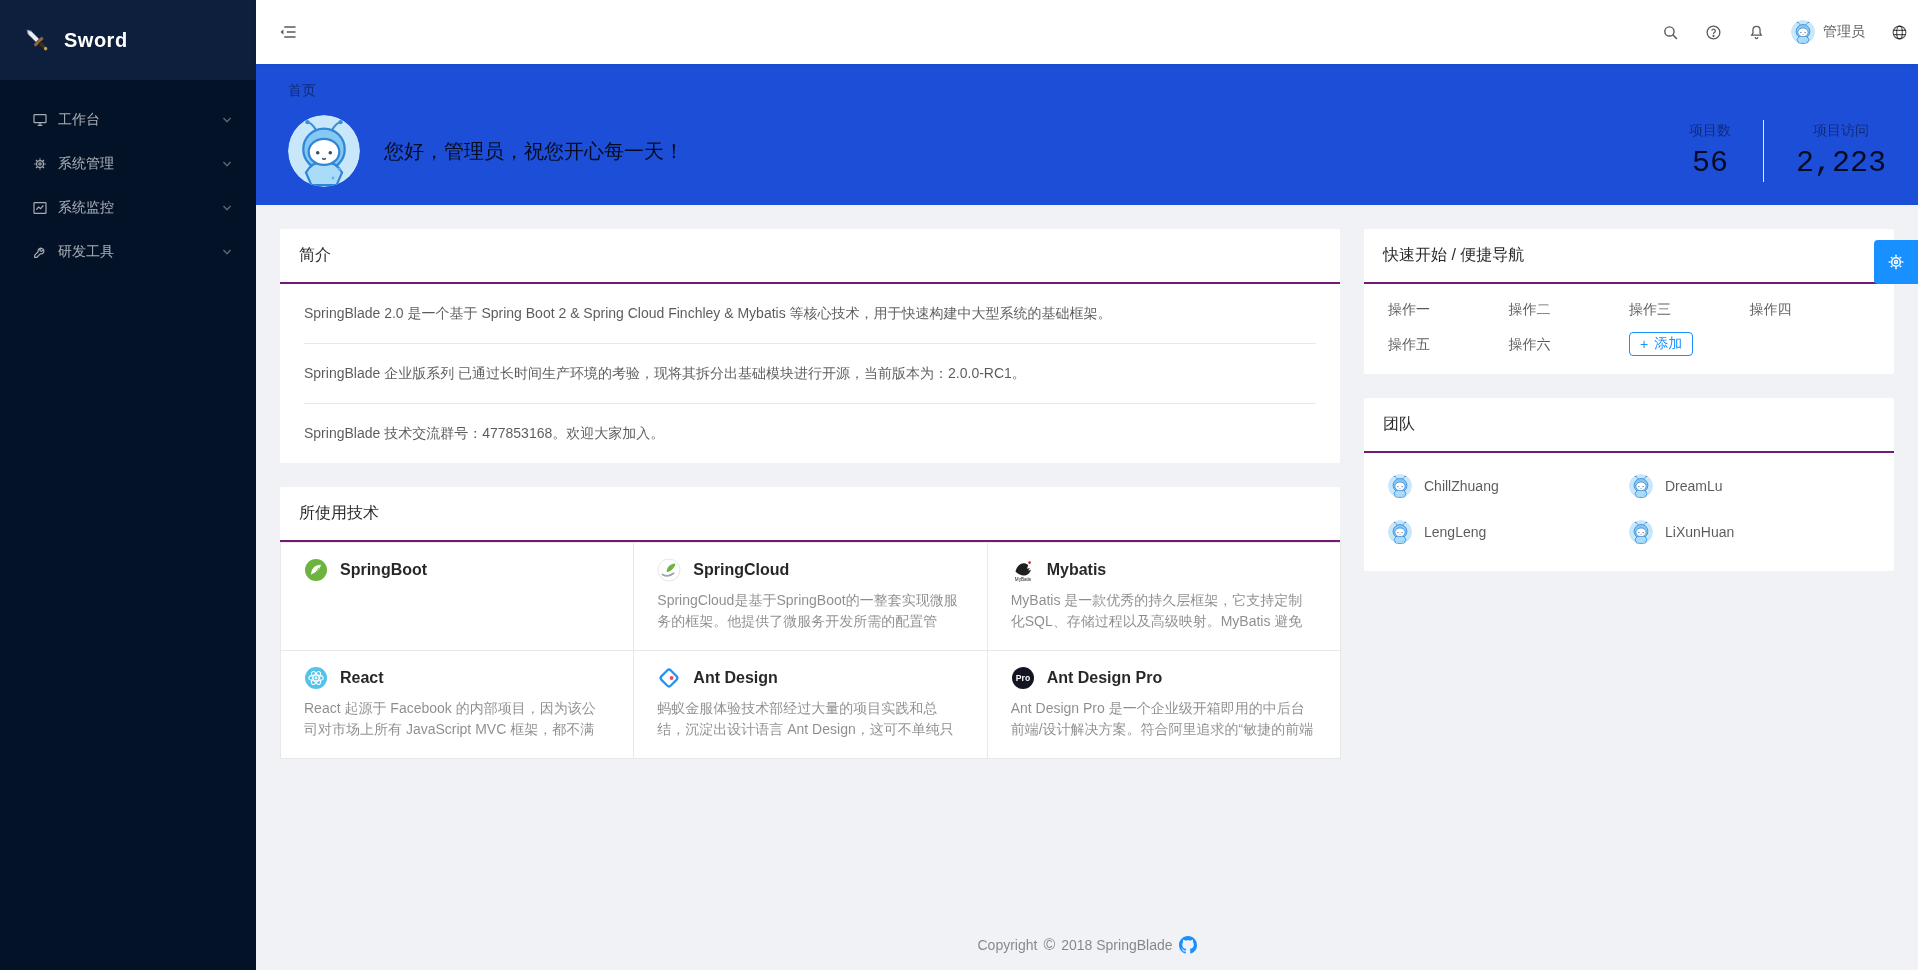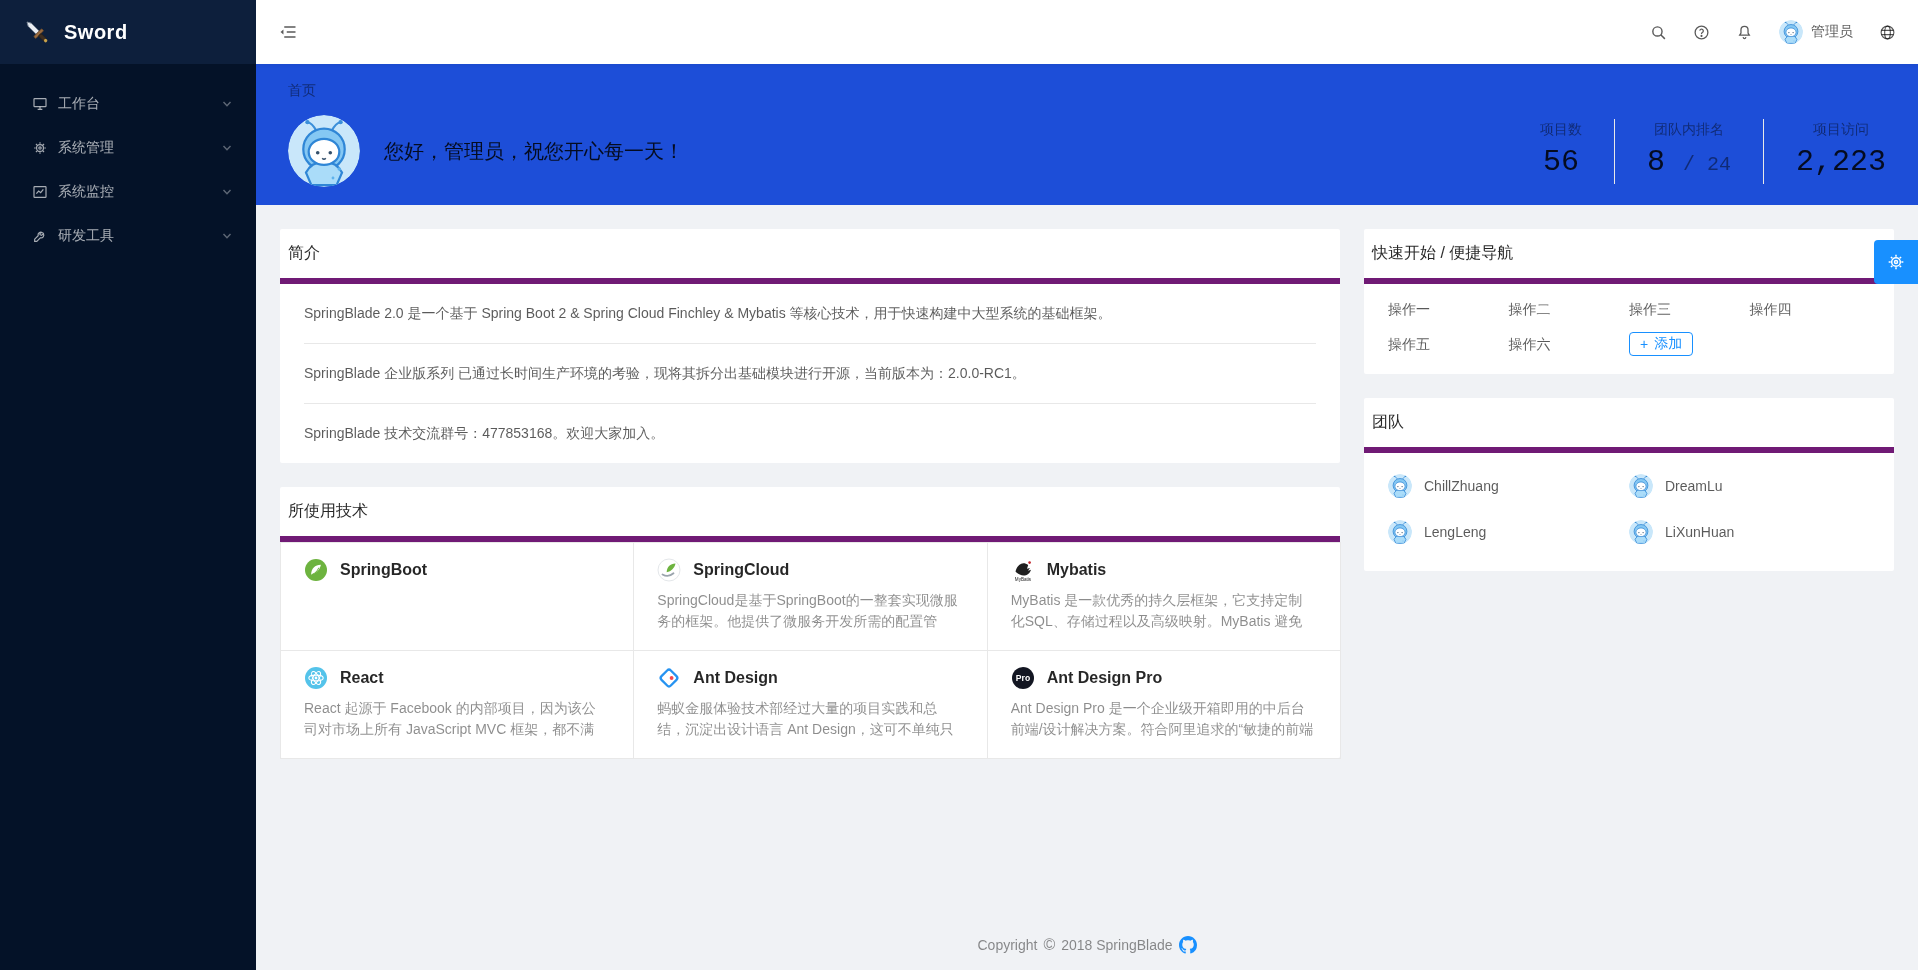--- a/index.html
+++ b/index.html
@@ -3,34 +3,34 @@
 <meta charset="utf-8">
 <style>
   * { margin:0; padding:0; box-sizing:border-box; }
   html,body { width:1918px; height:970px; overflow:hidden; }
   body { font-family:"Liberation Sans","DejaVu Sans",sans-serif; font-size:14px; background:#f0f2f5; color:rgba(0,0,0,.65); }
 
   .layout { display:flex; width:100%; height:100%; }
 
   
   .sidebar { width:256px; height:100%; background:#041228; flex:none; display:flex; flex-direction:column; }
-  .logo { height:64px; background:#0d1f3c; display:flex; align-items:center; padding-left:22px; cursor:pointer; }
+  .logo { height:80px; background:#0d1f3c; display:flex; align-items:center; padding-left:22px; cursor:pointer; }
   .logo-title { color:#fff; font-size:20px; font-weight:bold; margin-left:12px; letter-spacing:.5px; }
   .menu { padding-top:16px; }
   .menu-item { height:40px; margin:4px 8px; display:flex; align-items:center; padding:0 16px 0 24px; color:rgba(255,255,255,.65); cursor:pointer; }
   .menu-item .mi-icon { width:16px; height:16px; flex:none; }
   .menu-item .mi-label { margin-left:10px; flex:1; }
   .menu-item .mi-arrow { width:10px; height:10px; opacity:.55; }
 
   
   .main { flex:1; display:flex; flex-direction:column; min-width:0; }
 
   .topbar { height:64px; background:#fff; display:flex; align-items:center; justify-content:space-between; box-shadow:0 1px 4px rgba(0,21,41,.08); position:relative; z-index:5; }
   .fold-btn { width:64px; height:64px; display:flex; align-items:center; justify-content:center; cursor:pointer; color:rgba(0,0,0,.65); }
-  .topbar-right { display:flex; align-items:center; gap:26px; padding-right:22px; color:rgba(0,0,0,.65); }
+  .topbar-right { display:flex; align-items:center; gap:26px; padding-right:10px; color:rgba(0,0,0,.65); }
   .tb-icon { width:17px; height:17px; cursor:pointer; }
   .tb-user { display:flex; align-items:center; gap:8px; cursor:pointer; }
   .avatar-sm { width:24px; height:24px; border-radius:50%; overflow:hidden; flex:none; }
 
   
   .page-header { background:#1d4ed8; padding:16px 32px 18px; }
   .breadcrumb { font-size:14px; color:rgba(0,0,0,.45); line-height:21px; cursor:pointer; display:inline-block; }
   .ph-row { display:flex; align-items:center; margin-top:14px; }
   .avatar-lg { width:72px; height:72px; border-radius:50%; overflow:hidden; flex:none; }
   .ph-text { margin-left:24px; flex:1; }
@@ -43,21 +43,21 @@
   .stat-label { color:rgba(0,0,0,.45); font-size:14px; line-height:22px; }
   .stat-value { color:rgba(0,0,0,.85); font-size:30px; line-height:38px; margin-top:2px; white-space:nowrap; }
   .stat-suffix { font-size:20px; color:rgba(0,0,0,.45); }
 
   
   .content { padding:24px; display:flex; gap:24px; align-items:flex-start; }
   .col-left { width:1060px; flex:none; }
   .col-right { flex:1; min-width:0; }
   .card { background:#fff; border-radius:2px; margin-bottom:24px; }
   .card:last-child { margin-bottom:0; }
-  .card-head { height:55px; padding:0 8px; display:flex; align-items:center; border-bottom:6px solid #701a75; font-size:16px; font-weight:500; color:rgba(0,0,0,.85); }
+  .card-head { height:55px; padding:0 19px; display:flex; align-items:center; border-bottom:2px solid #701a75; font-size:16px; font-weight:500; color:rgba(0,0,0,.85); }
   .intro-body { padding:0 24px; }
   .intro-item { padding:19px 0; line-height:21px; color:rgba(0,0,0,.65); border-bottom:1px solid #e8e8e8; }
   .intro-item:last-child { border-bottom:none; }
 
   .tech-grid { display:grid; grid-template-columns:repeat(3,1fr); }
   .tech-cell { padding:16px 24px 18px; box-shadow:1px 0 0 0 #e8e8e8, 0 1px 0 0 #e8e8e8, 1px 1px 0 0 #e8e8e8, inset 1px 0 0 0 #e8e8e8, inset 0 1px 0 0 #e8e8e8; }
   .tech-title-row { display:flex; align-items:center; }
   .tech-icon { width:24px; height:24px; flex:none; }
   .tech-name { margin-left:12px; font-size:16px; font-weight:bold; color:rgba(0,0,0,.85); }
   .tech-desc { margin-top:8px; color:rgba(0,0,0,.45); line-height:21px; max-height:42px; overflow:hidden; }
@@ -238,24 +238,20 @@
         </span>
         <div class="ph-text">
           <div class="ph-title">您好，管理员，祝您开心每一天！</div>
         </div>
         <div class="ph-stats">
           <div class="stat">
             <div class="stat-label">项目数</div>
             <div class="stat-value"><span>56</span></div>
           </div>
           <div class="stat">
-            <div class="stat-label">团队内排名</div>
-            <div class="stat-value"><span>8</span> <span class="stat-suffix">/ 24</span></div>
-          </div>
-          <div class="stat">
             <div class="stat-label">项目访问</div>
             <div class="stat-value"><span>2,223</span></div>
           </div>
         </div>
       </div>
     </section>
 
     <div class="content">
 
       <div class="col-left">

